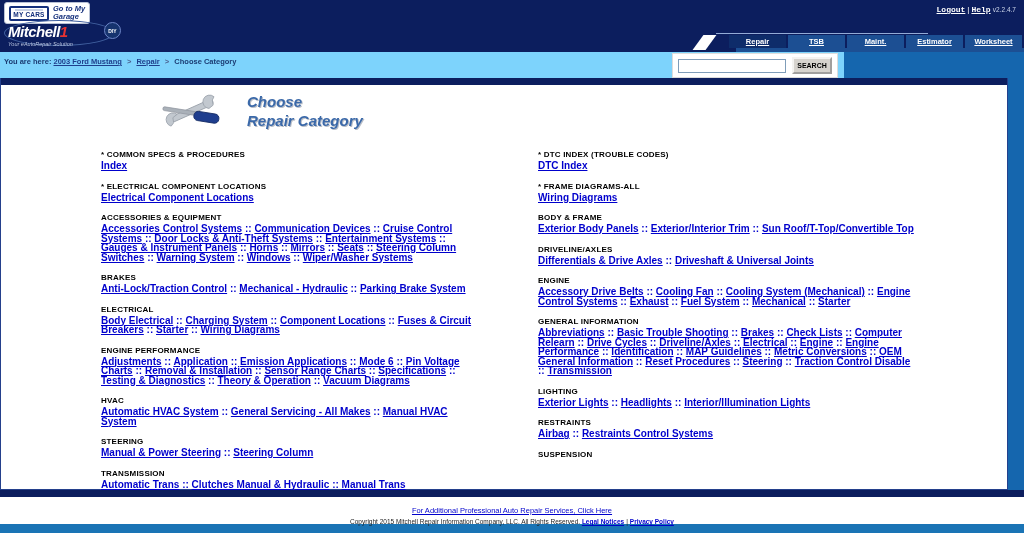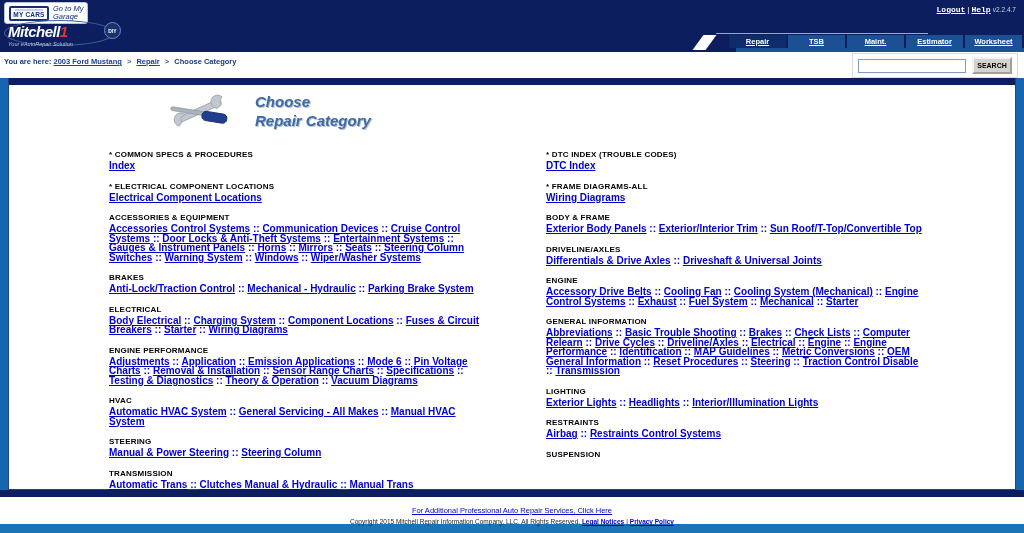--- a/index.html
+++ b/index.html
@@ -11,21 +11,21 @@
 
   .mycars-btn { position:absolute; left:4px; top:2px; height:22px; background:#fff;
     border:1px solid #b9c2d6; border-radius:3px; display:flex; align-items:center;
     padding:1px 4px; cursor:pointer; }
   .plate { width:40px; height:15px; border:2px solid #15307c; border-radius:2px;
     display:flex; flex-direction:column; align-items:center; justify-content:center;
     margin-right:4px; background:#fff; position:relative; }
   .plate:before { content:""; position:absolute; top:1px; left:4px; right:4px; height:2px;
     background:#c9d2e4; }
   .plate-text { font-size:6.5px; font-weight:bold; color:#15307c; letter-spacing:0.2px; margin-top:2px; }
-  .garage-label { font-size:7.5px; font-weight:normal; font-style:italic; color:#15307c;
+  .garage-label { font-size:7.5px; font-weight:bold; font-style:italic; color:#15307c;
     line-height:8px; }
 
   .top-right { position:absolute; top:5px; right:8px; text-align:right; font-size:8px; }
   .top-right a { color:#fff; font-weight:bold; text-decoration:underline; cursor:pointer;font-family:Liberation Mono, monospace; }
   .top-right .pipe { color:#fff; margin:0 2px; }
   .version { font-size:6.5px; color:#cdd6ea; margin-top:1px; }
 
   .logo { position:absolute; left:8px; top:23px; width:130px; }
   .logo-main { font-size:15px; font-weight:bold; font-style:italic; color:#fff;
     letter-spacing:-0.5px; position:relative; z-index:2; }
@@ -43,34 +43,34 @@
     transform:skewX(-36deg); }
   .lightline { position:absolute; bottom:18px; left:4px; width:212px; height:1px; background:#93abd6; }
   .tab-row { position:absolute; bottom:4px; right:2px; display:flex; gap:2px; }
   .tab { width:57px; height:13px; line-height:13px; background:#1c4f93; color:#fff;
     font-size:7.5px; font-weight:bold; text-decoration:underline; text-align:center;
     cursor:pointer; display:block; }
   .tab.active { background:#0e2c6a; }
   .underbar { position:absolute; bottom:0; right:0; left:24px; height:4px; background:#1c4f93; }
 
   
-  .strip { position:relative; width:1024px; height:26px; background:#ffffff; }
+  .strip { position:relative; width:844px; height:26px; background:#7dd3fc; }
   .breadcrumb { position:absolute; left:4px; top:5px; font-size:7.5px; color:#1b3b72;
     font-weight:bold; }
   .breadcrumb a { color:#1f3f8c; text-decoration:underline; cursor:pointer; }
   .bc-sep { margin:0 3px; color:#4a5f8e; }
   .search-box { position:absolute; right:6px; top:1px; background:#fff; border:1px solid #dcdcdc;
     padding:3px 5px; display:flex; align-items:center; }
   .search-input { width:108px; height:14px; border:1px solid #7f9db9; font-size:8px; padding:0 2px; }
   .search-btn { margin-left:6px; height:17px; width:40px; background:#d6d3ce;
     border:2px outset #f4f3f1; font-size:7px; font-weight:bold; color:#000; cursor:pointer;
     font-family:"Liberation Sans", sans-serif; }
 
   
-  .content-region { position:relative; width:1024px; height:412px; background:#1566ae; padding:0 8px; }
+  .content-region { position:relative; width:1024px; height:412px; background:#1566ae; padding:0 0; }
   .main-panel { position:relative; width:1008px; height:412px; background:#fff;
     border-left:1px solid #24408c; border-right:1px solid #24408c; border-bottom:1px solid #24408c; }
   .panel-topbar { width:100%; height:7px; background:#0c1e5e; }
 
   .panel-header { position:absolute; left:152px; top:12px; display:flex; align-items:flex-start; }
   .tools-icon { width:80px; height:42px; margin-right:14px; }
   .page-title { font-size:15px; font-weight:bold; font-style:italic; color:#3b69a9;
     line-height:19px; text-shadow:1px 1px 0 #b9bec7; margin-top:2px; }
 
   .columns { position:absolute; left:100px; top:72px; display:flex; }

